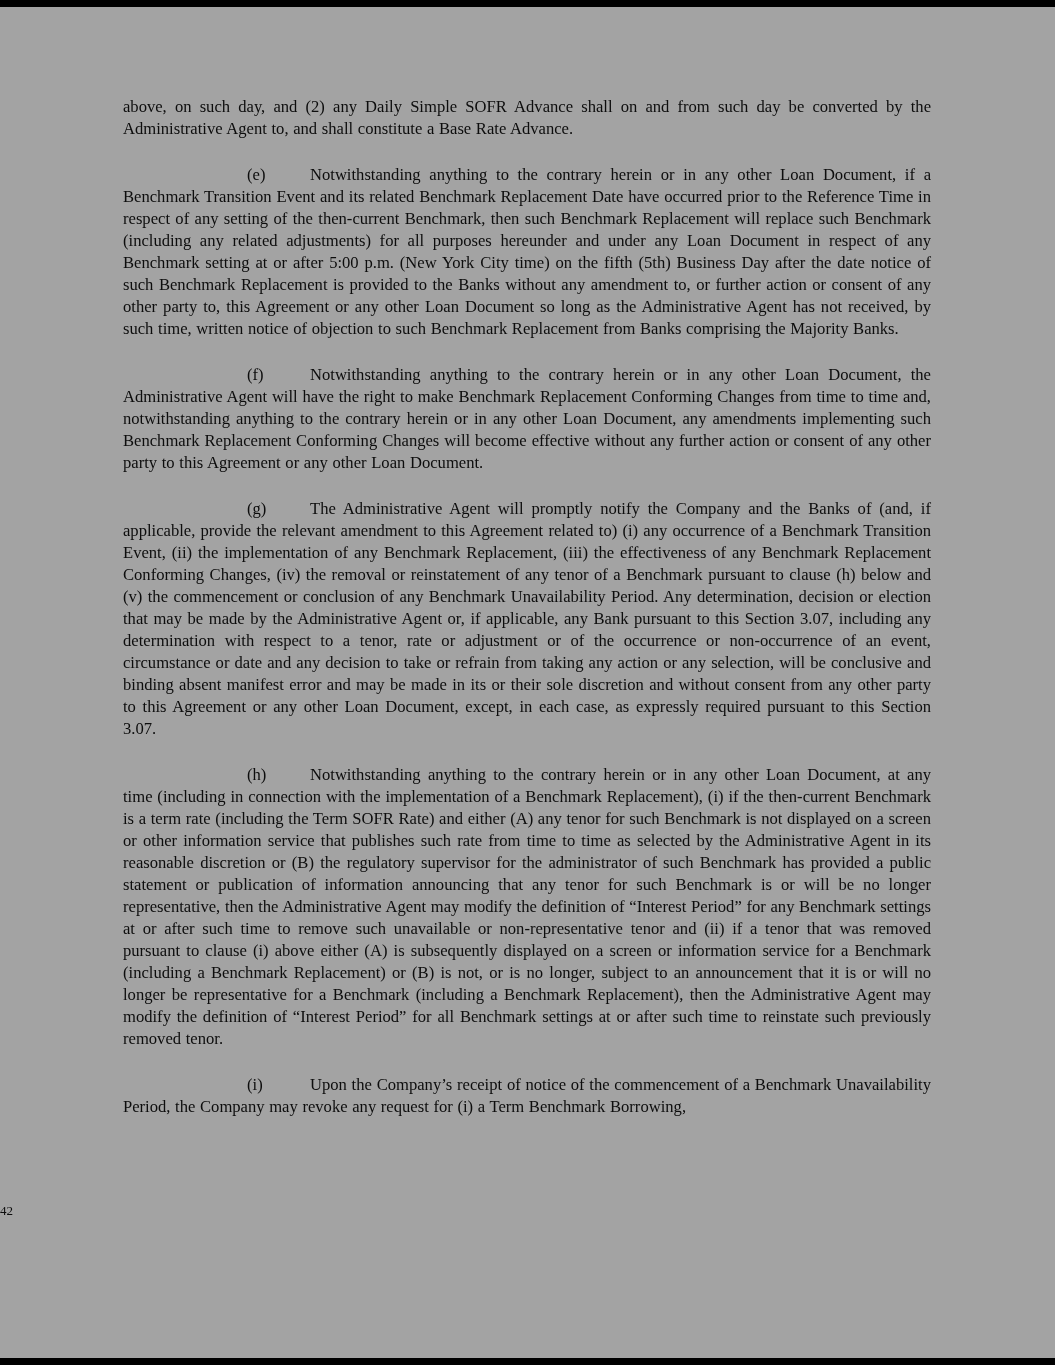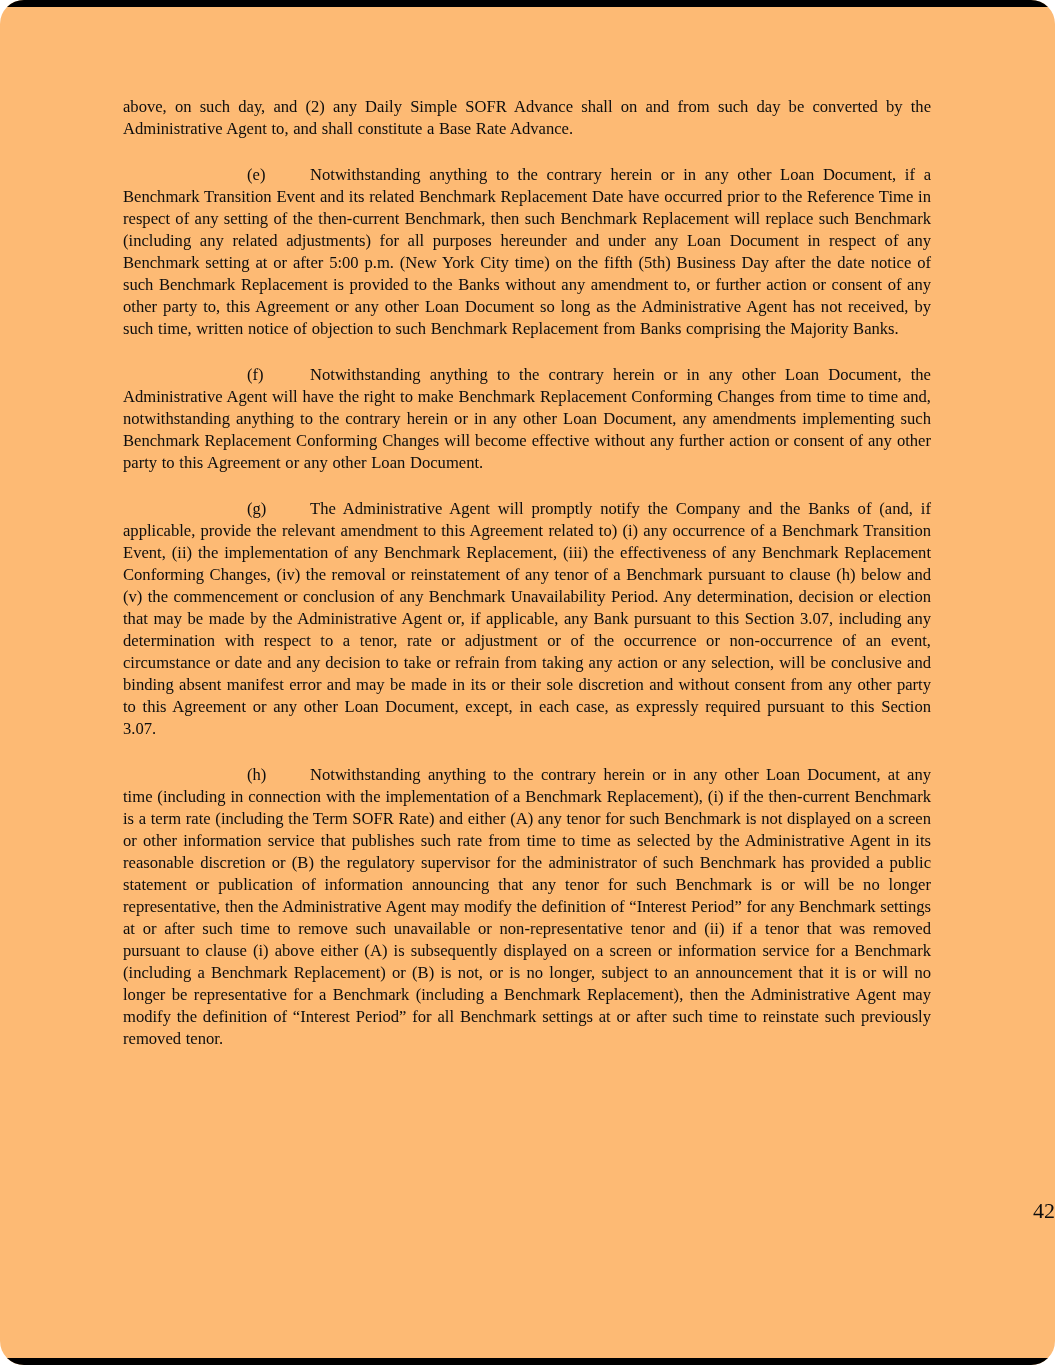--- a/index.html
+++ b/index.html
@@ -4,25 +4,24 @@
 <style>
   html, body {
     margin: 0;
     padding: 0;
     background: #ffffff;
   }
   .page {
     position: relative;
     width: 1055px;
     height: 1365px;
-    background: #fdba74;
+    background: #a3a3a3;
     overflow: hidden;
     font-family: "Liberation Serif", "DejaVu Serif", serif;
     color: #0d0d0d;
-    border-radius: 24px;
   }
   .edge-bar {
     position: absolute;
     left: 0;
     width: 100%;
     background: #000000;
   }
   .edge-bar.top { top: 0; height: 7px; }
   .edge-bar.bottom { bottom: 0; height: 7px; }
   .content {
@@ -45,22 +44,22 @@
   .plabel {
     display: inline-block;
     width: 63px;
     text-indent: 0;
   }
   .page-number {
     position: absolute;
     top: 1200px;
     left: 0;
     width: 100%;
-    text-align: right;
-    font-size: 22px;
+    text-align: left;
+    font-size: 13px;
     line-height: 22px;
   }
 </style>
 </head>
 <body>
 
 <div class="page">
 
   <div class="edge-bar top"></div>
 
@@ -79,20 +78,23 @@
     </p>
 
     <p class="para indented">
       <span class="plabel">(g)</span><span>The Administrative Agent will promptly notify the Company and the Banks of (and, if applicable, provide the relevant amendment to this Agreement related to) (i) any occurrence of a Benchmark Transition Event, (ii) the implementation of any Benchmark Replacement, (iii) the effectiveness of any Benchmark Replacement Conforming Changes, (iv) the removal or reinstatement of any tenor of a Benchmark pursuant to clause (h) below and (v) the commencement or conclusion of any Benchmark Unavailability Period.  Any determination, decision or election that may be made by the Administrative Agent or, if applicable, any Bank pursuant to this Section 3.07, including any determination with respect to a tenor, rate or adjustment or of the occurrence or non-occurrence of an event, circumstance or date and any decision to take or refrain from taking any action or any selection, will be conclusive and binding absent manifest error and may be made in its or their sole discretion and without consent from any other party to this Agreement or any other Loan Document, except, in each case, as expressly required pursuant to this Section 3.07.</span>
     </p>
 
     <p class="para indented">
       <span class="plabel">(h)</span><span>Notwithstanding anything to the contrary herein or in any other Loan Document, at any time (including in connection with the implementation of a Benchmark Replacement), (i) if the then-current Benchmark is a term rate (including the Term SOFR Rate) and either (A) any tenor for such Benchmark is not displayed on a screen or other information service that publishes such rate from time to time as selected by the Administrative Agent in its reasonable discretion or (B) the regulatory supervisor for the administrator of such Benchmark has provided a public statement or publication of information announcing that any tenor for such Benchmark is or will be no longer representative, then the Administrative Agent may modify the definition of “Interest Period” for any Benchmark settings at or after such time to remove such unavailable or non-representative tenor and (ii) if a tenor that was removed pursuant to clause (i) above either (A) is subsequently displayed on a screen or information service for a Benchmark (including a Benchmark Replacement) or (B) is not, or is no longer, subject to an announcement that it is or will no longer be representative for a Benchmark (including a Benchmark Replacement), then the Administrative Agent may modify the definition of “Interest Period” for all Benchmark settings at or after such time to reinstate such previously removed tenor.</span>
     </p>
 
+    <p class="para indented">
+      <span class="plabel">(i)</span><span>Upon the Company’s receipt of notice of the commencement of a Benchmark Unavailability Period, the Company may revoke any request for (i) a Term Benchmark Borrowing,</span>
+    </p>
 
   </div>
 
   <div class="page-number">42</div>
 
   <div class="edge-bar bottom"></div>
 
 </div>
 
 </body></html>

